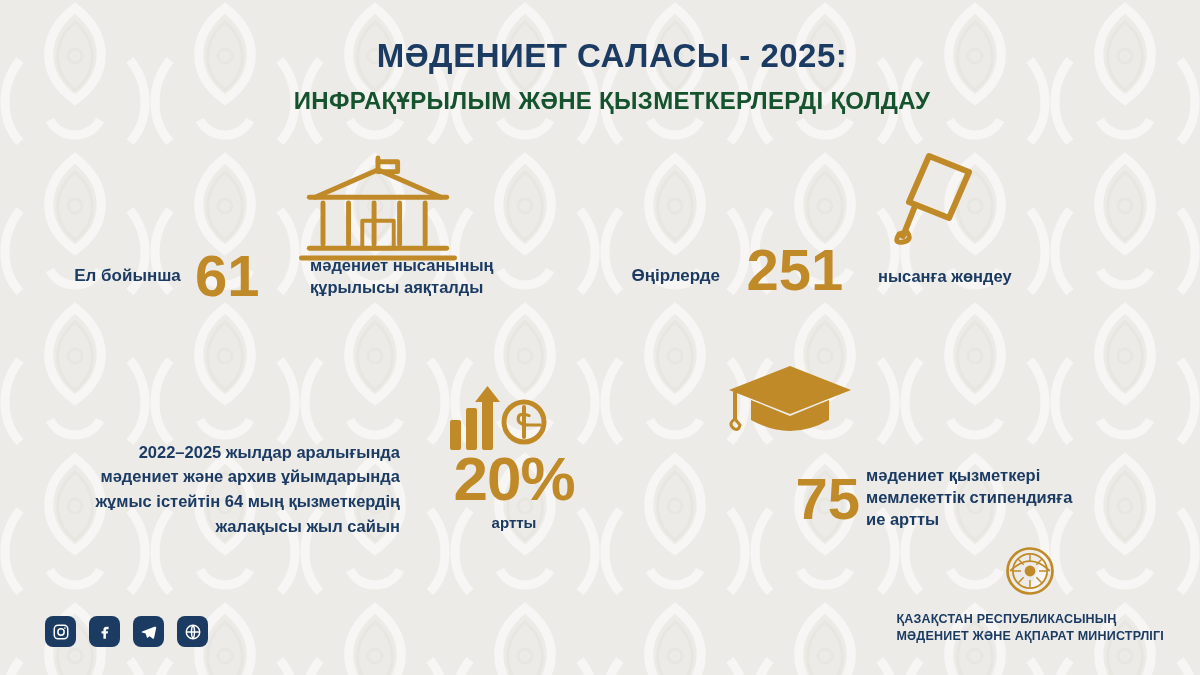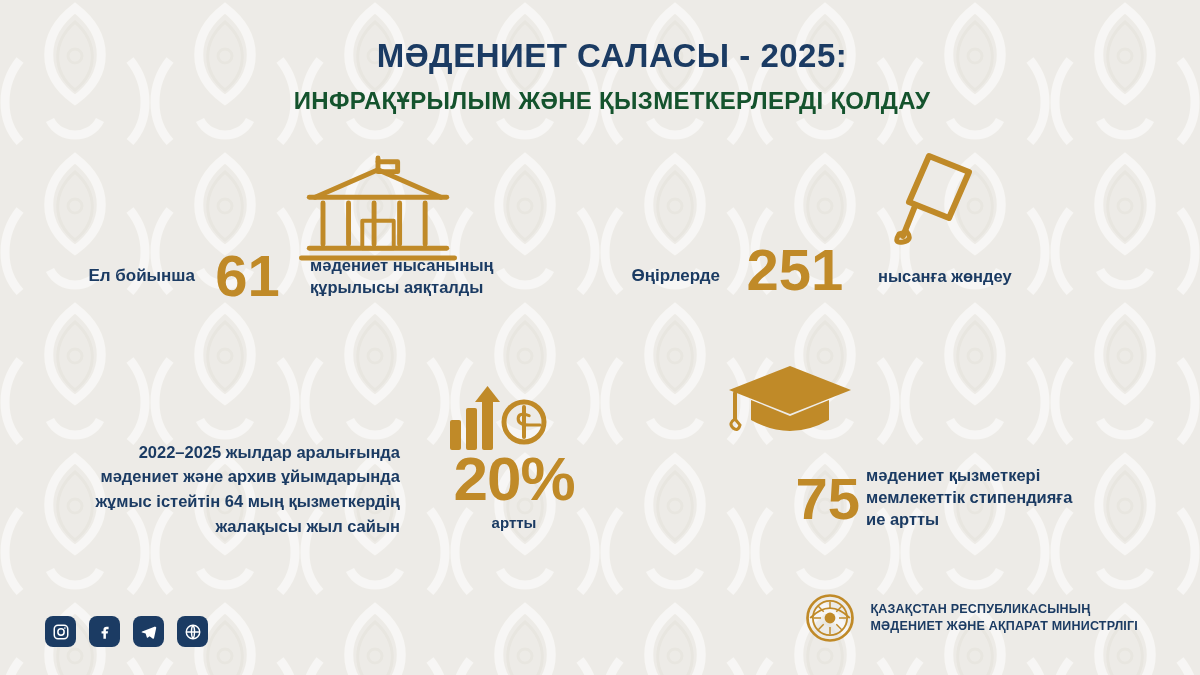--- a/index.html
+++ b/index.html
@@ -68,28 +68,28 @@
   }
   .label-right { text-align: left; }
 
   
   #block-61 { top: 150px; left: 60px; width: 540px; height: 160px; }
   #block-61 .stat-label-pre {
     color: #1b3b63;
     font-size: 17px;
     font-weight: bold;
     width: 135px;
-    text-align: right;
+    text-align: center;
     margin-top: 92px;
   }
   #block-61 .num-col {
     position: relative;
     width: 105px;
     margin-top: 92px;
-    text-align: center;
+    text-align: left;
   }
   #block-61 .stat-number { font-size: 58px; }
   #icon-library {
     position: absolute;
     left: 228px;
     top: 2px;
     width: 180px;
     height: 110px;
   }
   #block-61 .stat-label-post {
@@ -197,24 +197,25 @@
     background: #1b3b63;
     display: flex;
     align-items: center;
     justify-content: center;
   }
 
   
   .ministry {
     position: absolute;
     bottom: 30px;
-    right: 62px;
+    right: 36px;
     display: flex;
     align-items: center;
     gap: 13px;
+    flex-direction: column;
   }
   .ministry-text {
     color: #1b3b63;
     font-size: 12.5px;
     font-weight: bold;
     line-height: 1.35;
     letter-spacing: 0.2px;
   }
 </style>
 </head>

